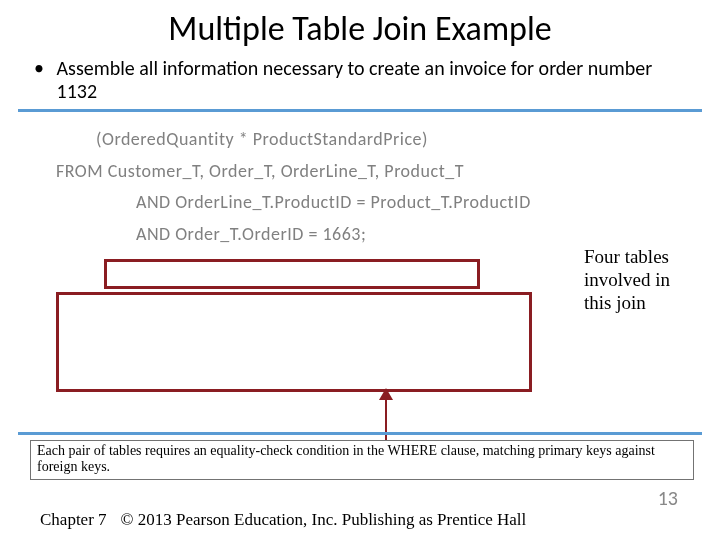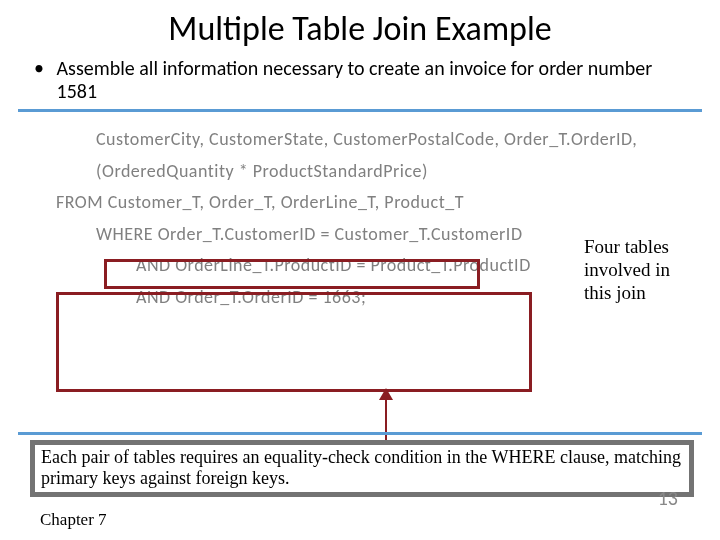--- a/index.html
+++ b/index.html
@@ -65,21 +65,21 @@
     border: 3px solid #8a1d22;
     left: 56px;
     top: 292px;
     width: 476px;
     height: 100px;
     pointer-events: none;
   }
   .note-right {
     position: absolute;
     left: 584px;
-    top: 236px;
+    top: 246px;
     width: 118px;
     font-family: "Times New Roman", serif;
     font-size: 19px;
     color: #000;
     line-height: 1.2;
   }
   .arrow-line {
     position: absolute;
     left: 385px;
     top: 392px;
@@ -94,24 +94,24 @@
     width: 0; height: 0;
     border-left: 7px solid transparent;
     border-right: 7px solid transparent;
     border-bottom: 12px solid #8a1d22;
   }
   .note-bottom-box {
     position: absolute;
     left: 30px;
     top: 440px;
     width: 664px;
-    border: 5px solid #737373;
+    border: 1px solid #737373;
     padding: 2px 6px 4px 6px;
     font-family: "Times New Roman", serif;
-    font-size: 18px;
+    font-size: 14px;
     line-height: 1.15;
     background: #fff;
   }
   .hr-blue2 {
     position: absolute;
     left: 18px;
     right: 18px;
     top: 432px;
     height: 3px;
     background: #5a9bd4;
@@ -138,43 +138,42 @@
     color: #888;
   }
 </style>
 </head>
 <body>
 
 <div class="title">Multiple Table Join Example</div>
 
 <div class="bullet-wrap">
   <span class="dot">•</span>
-  <span class="txt">Assemble all information necessary to create an invoice for order number 1581</span>
+  <span class="txt">Assemble all information necessary to create an invoice for order number 1132</span>
 </div>
 
 <div class="hr-blue"></div>
 
 <div class="sql-area">
-  <div class="indent">CustomerCity, CustomerState, CustomerPostalCode, Order_T.OrderID,</div>
   <div class="indent">(OrderedQuantity * ProductStandardPrice)</div>
   <div>FROM Customer_T, Order_T, OrderLine_T, Product_T</div>
-  <div class="indent">WHERE Order_T.CustomerID = Customer_T.CustomerID</div>
   <div style="padding-left:80px">AND OrderLine_T.ProductID = Product_T.ProductID</div>
   <div style="padding-left:80px">AND Order_T.OrderID = 1663;</div>
 </div>
 
 <div class="box1"></div>
 <div class="box2"></div>
 
 <div class="note-right">Four tables involved in this join</div>
 
 <div class="arrow-line"></div>
 <div class="arrow-head"></div>
 
 <div class="hr-blue2"></div>
 
 <div class="note-bottom-box">Each pair of tables requires an equality-check condition in the WHERE clause, matching primary keys against foreign keys.</div>
 
 <div class="footer">
   <span>Chapter 7</span>
+  <span>© 2013 Pearson Education, Inc.  Publishing as Prentice Hall</span>
 </div>
 
 <div class="page-num">13</div>
 
 </body></html>

